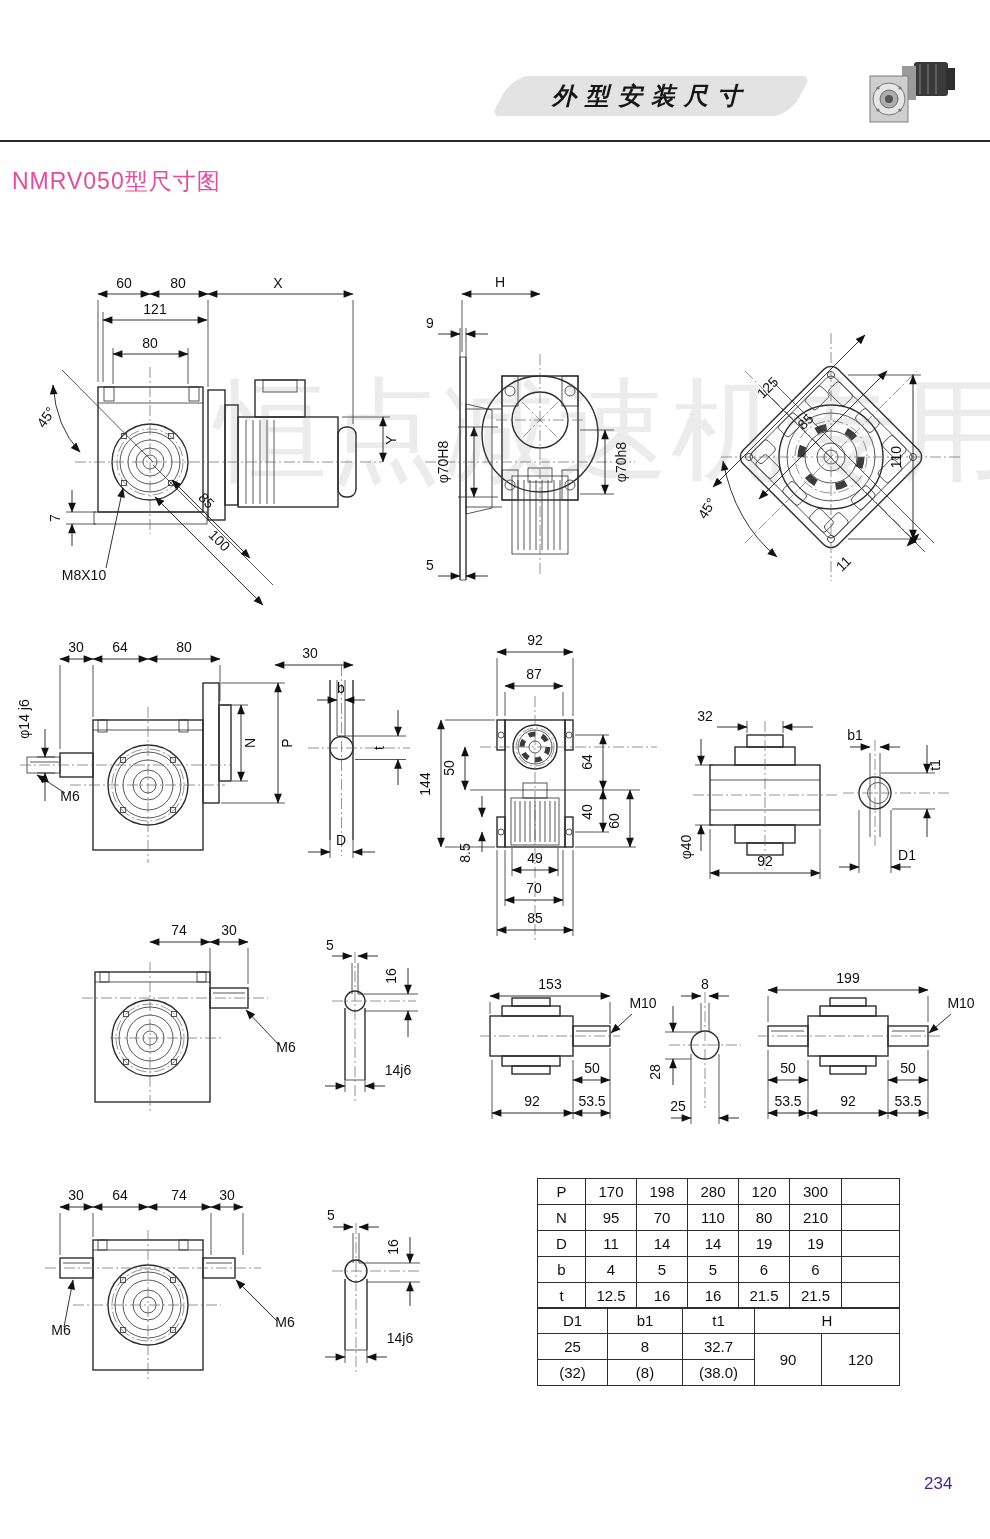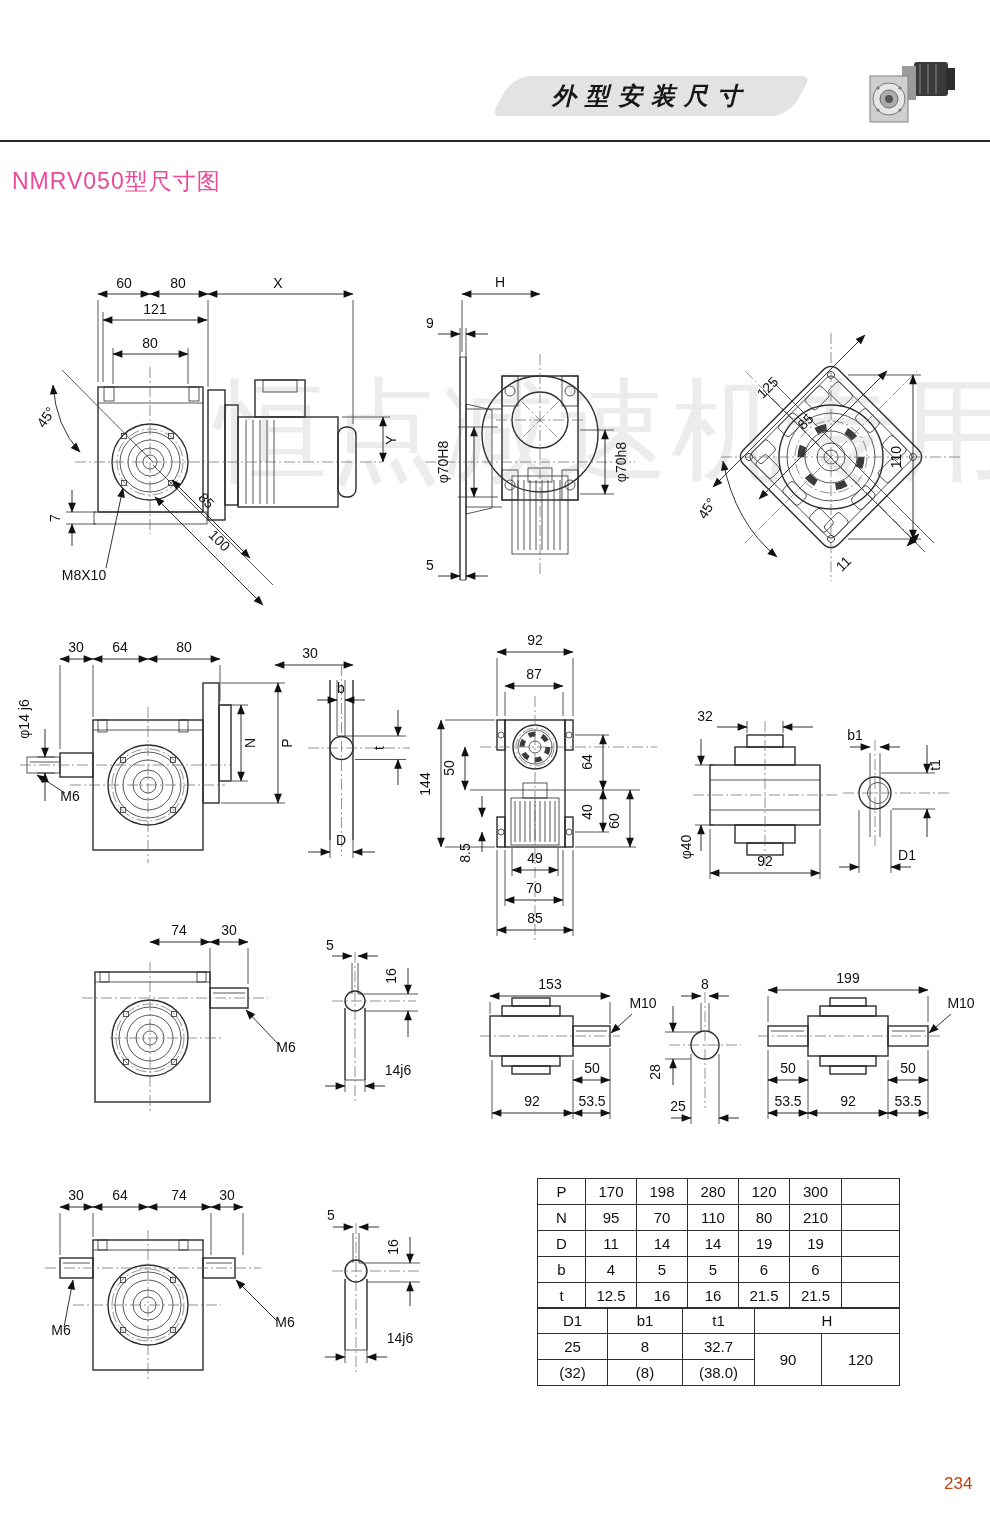--- a/index.html
+++ b/index.html
@@ -8,21 +8,21 @@
   .abs{position:absolute;}
   
   #banner{left:502px;top:76px;width:298px;height:40px;}
   #banner .bg{position:absolute;inset:0;background:#e3e3e3;border-radius:18px 8px 18px 8px;transform:skewX(-28deg);}
   #banner .txt{position:absolute;inset:0;display:flex;align-items:center;justify-content:center;
       font-size:24px;font-weight:bold;font-style:italic;letter-spacing:9px;color:#161616;}
   #divider{left:0;top:140px;width:990px;height:2px;background:#2b2b2b;}
   #page-title{left:12px;top:166px;font-size:23px;letter-spacing:1px;color:#ec4899;}
   #watermark{left:215px;top:356px;font-size:112px;letter-spacing:2px;color:#6e6e6e;opacity:0.12;
       white-space:nowrap;pointer-events:none;z-index:5;}
-  #page-number{left:944px;top:1474px;font-size:17px;color:#c2410c;}
+  #page-number{left:924px;top:1474px;font-size:17px;color:#4c1d95;}
   
   svg{overflow:visible;}
   .ol{stroke:#2d2d2d;stroke-width:1.4;fill:none;}
   .tn{stroke:#2d2d2d;stroke-width:0.8;fill:none;}
   .cl{stroke:#666;stroke-width:0.7;fill:none;stroke-dasharray:11 3 2 3;}
   .dm{stroke:#1c1c1c;stroke-width:0.9;fill:none;}
   .seg{fill:none;stroke:#3c3c3c;}
   #page svg text{font:14px "Liberation Sans",sans-serif;fill:#101010;text-anchor:middle;}
   
   #spec{left:537px;top:1178px;width:364px;}

